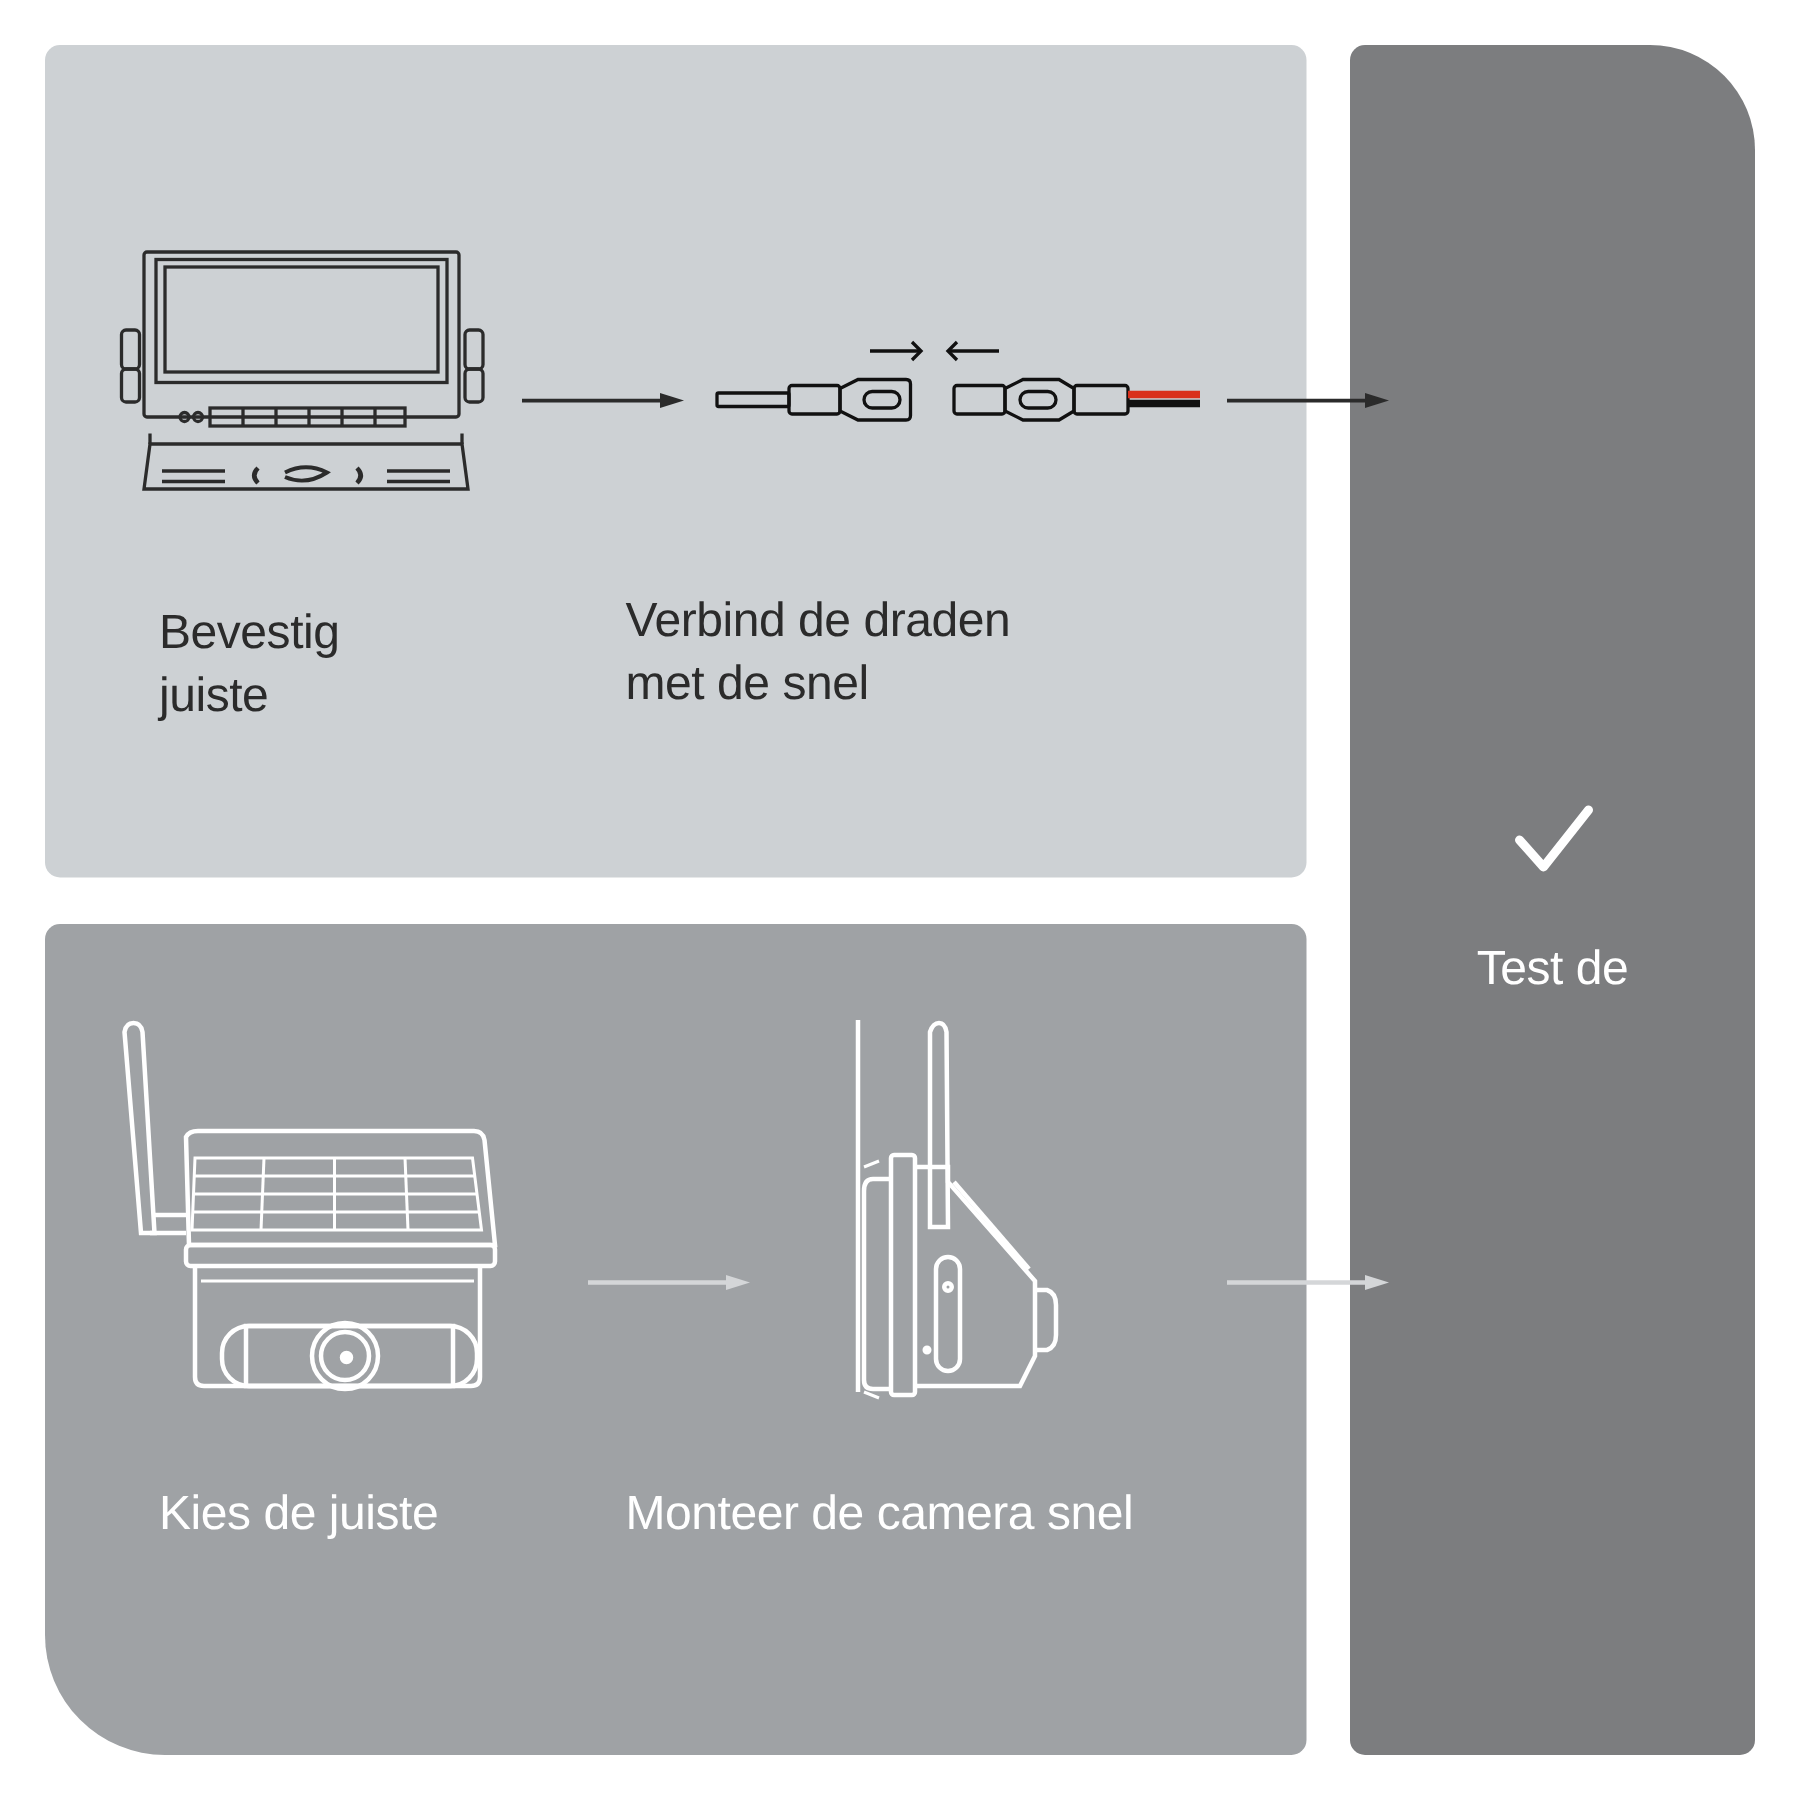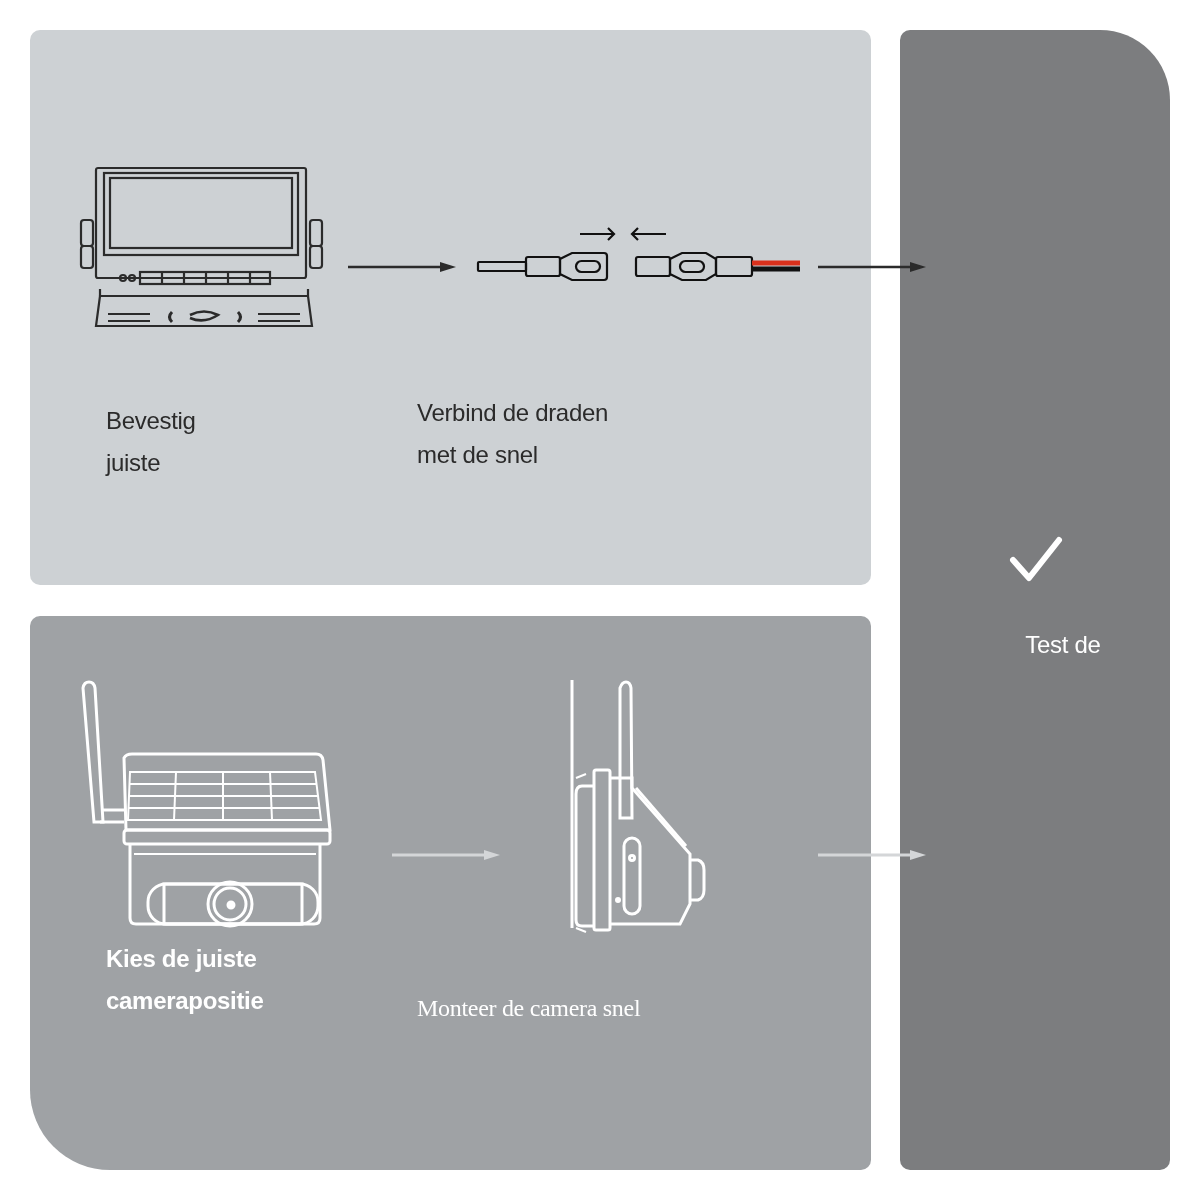--- a/index.html
+++ b/index.html
@@ -2,21 +2,21 @@
 <html><head>
 <meta charset="utf-8">
 <style>
   html, body { margin:0; padding:0; background:#ffffff; }
   body { width:1200px; height:1200px; position:relative; overflow:hidden;
          font-family:"Liberation Sans", "DejaVu Sans", sans-serif; }
   .panel { position:absolute; }
   #panel-top { left:30px; top:30px; width:841px; height:555px; background:#cdd1d4; border-radius:10px; }
   #panel-bottom { left:30px; top:616px; width:841px; height:554px; background:#9fa2a5; border-radius:10px 10px 10px 80px; }
   #panel-right { left:900px; top:30px; width:270px; height:1140px; background:#7c7d7f; border-radius:10px 70px 10px 10px; }
-  .label { position:absolute; font-size:24px; line-height:42px; font-weight:300; letter-spacing:-0.3px; }
+  .label { position:absolute; font-size:32px; line-height:42px; font-weight:300; letter-spacing:-0.3px; }
   .dark { color:#2b2b2b; }
   .light { color:#ffffff; }
   .center { text-align:center; }
   svg { position:absolute; overflow:visible; }
 </style>
 </head>
 <body>
 
 <div class="panel" id="panel-top"></div>
 <div class="panel" id="panel-bottom"></div>
@@ -129,22 +129,21 @@
 </svg>
 
 <div class="label dark" style="left:106px;top:400px;">
   <div>Bevestig</div>
   <div>juiste</div>
 </div>
 <div class="label dark" style="left:417px;top:392px;">
   <div>Verbind de draden</div>
   <div>met de snel</div>
 </div>
-<div class="label light" style="left:106px;top:938px;font-weight:bold;">
+<div class="label light" style="left:106px;top:987px;">
   <div>Kies de juiste</div>
-  <div>camerapositie</div>
 </div>
-<div class="label light" style="left:417px;top:987px;font-family:Liberation Serif, serif;">
+<div class="label light" style="left:417px;top:987px;">
   <div>Monteer de camera snel</div>
 </div>
-<div class="label light center" style="left:928px;top:624px;width:270px;">
+<div class="label light center" style="left:900px;top:624px;width:270px;">
   <div>Test de</div>
 </div>
 
 </body></html>

